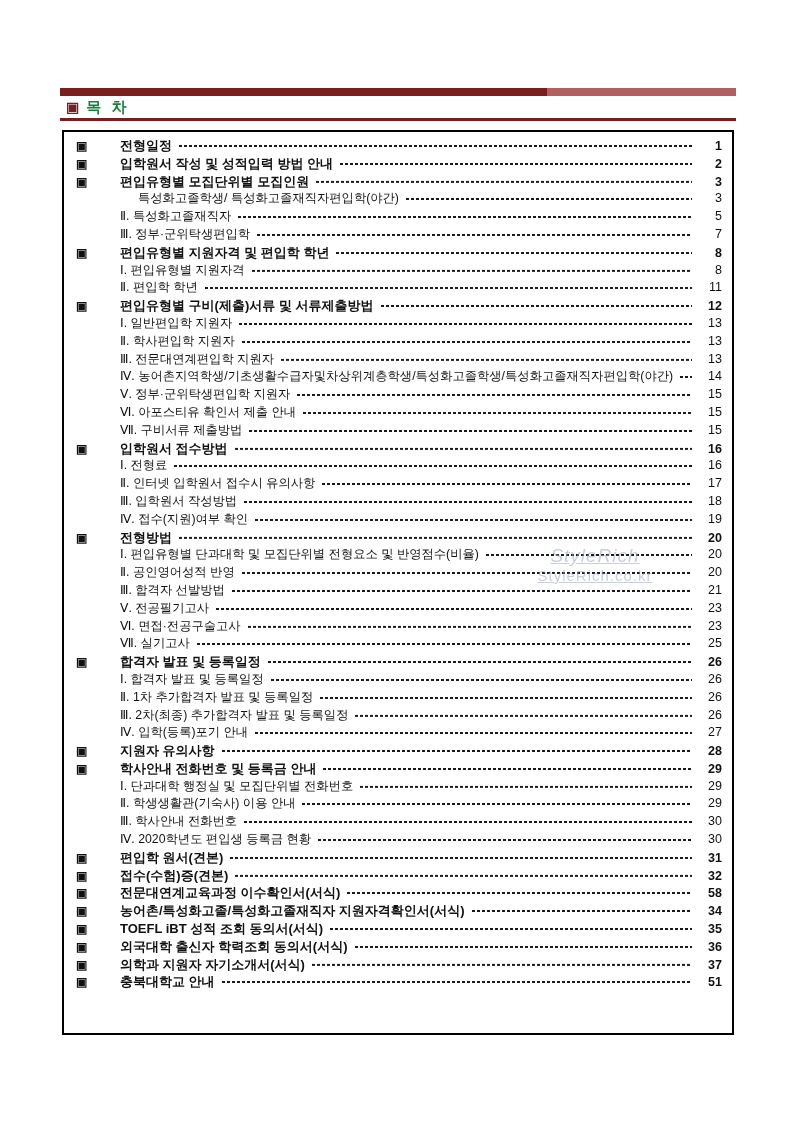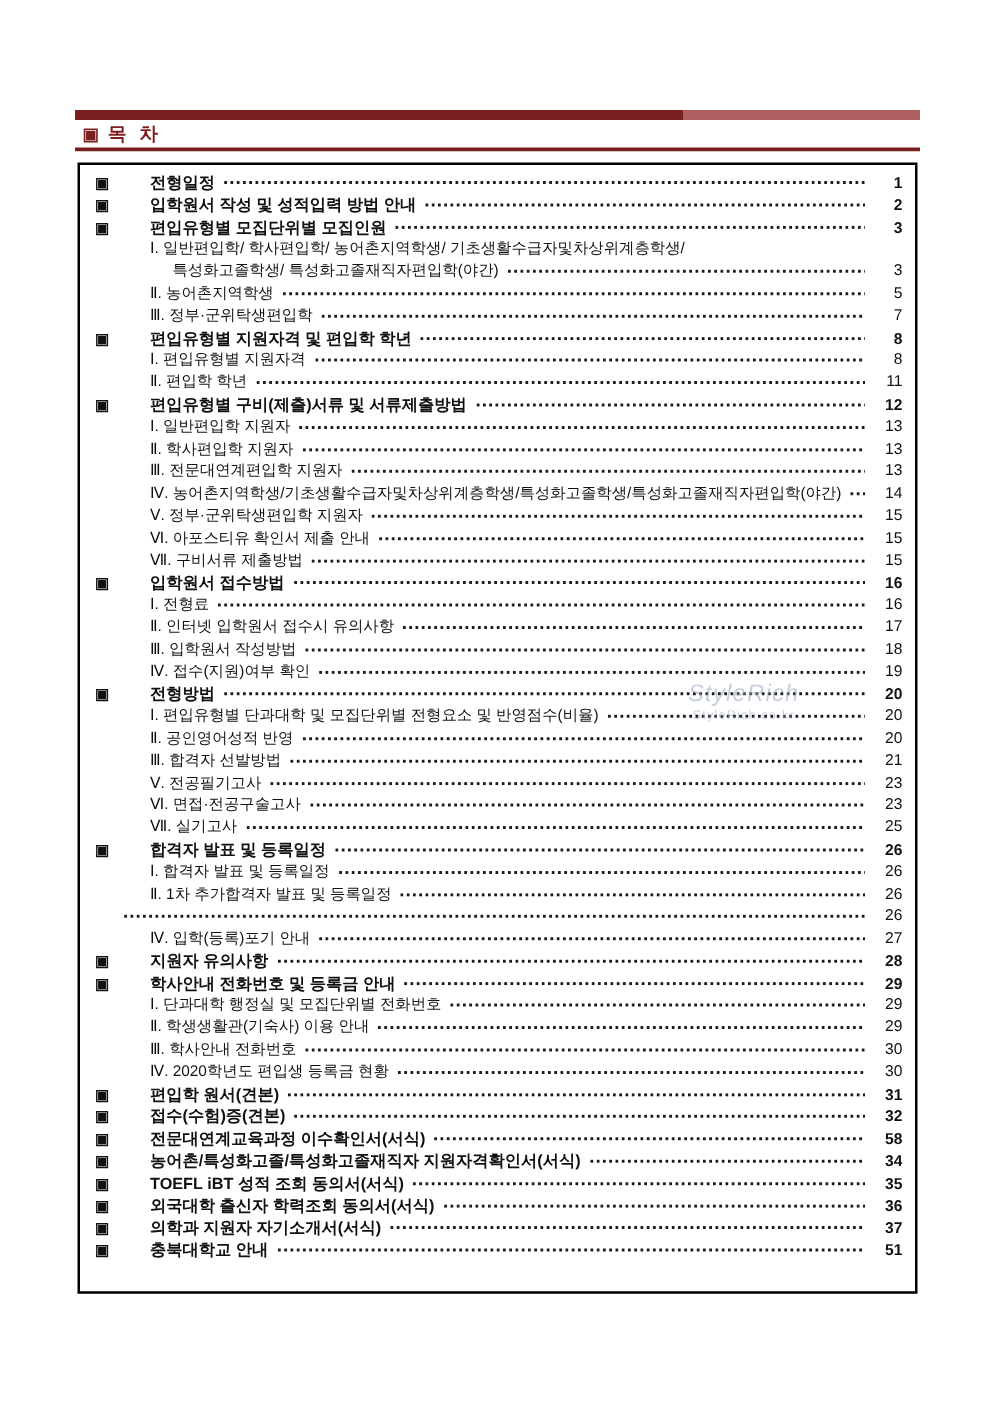--- a/index.html
+++ b/index.html
@@ -41,21 +41,21 @@
   .header-marker {
     color: #7a1f1f;
     font-weight: bold;
     font-size: 14px;
     line-height: 1;
   }
   .header-title {
     font-weight: bold;
     font-size: 15px;
     letter-spacing: 3px;
-    color: #7f1d1d;
+    color: #15803d;
   }
 
   
   .toc-box {
     position: absolute;
     left: 62px;
     top: 130px;
     width: 672px;
     height: 905px;
     border: 2px solid #000;
@@ -113,28 +113,29 @@
   
   .watermark {
     position: absolute;
     left: 505px;
     top: 545px;
     width: 180px;
     text-align: center;
     color: #9aa7c0;
     opacity: 0.55;
     pointer-events: none;
+    text-decoration: underline;
   }
   .watermark .wm-line1 {
     font-style: italic;
     font-size: 19px;
     letter-spacing: 1px;
   }
   .watermark .wm-line2 {
-    font-size: 10px;
+    font-size: 15px;
     letter-spacing: 1px;
   }
 </style>
 </head>
 <body>
 
 <div class="sheet">
 
   <div class="toc-header">
     <div class="header-topbar"></div>
@@ -156,30 +157,27 @@
         <span class="label">입학원서 작성 및 성적입력 방법 안내</span>
         <span class="leader"></span>
         <span class="page">2</span>
       </div>
       <div class="toc-row level-0">
         <span class="marker">▣</span>
         <span class="label">편입유형별 모집단위별 모집인원</span>
         <span class="leader"></span>
         <span class="page">3</span>
       </div>
-      <div class="toc-row level-1">
-        <span class="label">Ⅰ. 일반편입학/ 학사편입학/ 농어촌지역학생/ 기초생활수급자및차상위계층학생/</span>
-      </div>
       <div class="toc-row level-2">
         <span class="label">특성화고졸학생/ 특성화고졸재직자편입학(야간)</span>
         <span class="leader"></span>
         <span class="page">3</span>
       </div>
       <div class="toc-row level-1">
-        <span class="label">Ⅱ. 농어촌지역학생</span>
+        <span class="label">Ⅱ. 특성화고졸재직자</span>
         <span class="leader"></span>
         <span class="page">5</span>
       </div>
       <div class="toc-row level-1">
         <span class="label">Ⅲ. 정부·군위탁생편입학</span>
         <span class="leader"></span>
         <span class="page">7</span>
       </div>
       <div class="toc-row level-0">
         <span class="marker">▣</span>
@@ -310,20 +308,21 @@
         <span class="label">Ⅰ. 합격자 발표 및 등록일정</span>
         <span class="leader"></span>
         <span class="page">26</span>
       </div>
       <div class="toc-row level-1">
         <span class="label">Ⅱ. 1차 추가합격자 발표 및 등록일정</span>
         <span class="leader"></span>
         <span class="page">26</span>
       </div>
       <div class="toc-row level-1">
+        <span class="label">Ⅲ. 2차(최종) 추가합격자 발표 및 등록일정</span>
         <span class="leader"></span>
         <span class="page">26</span>
       </div>
       <div class="toc-row level-1">
         <span class="label">Ⅳ. 입학(등록)포기 안내</span>
         <span class="leader"></span>
         <span class="page">27</span>
       </div>
       <div class="toc-row level-0">
         <span class="marker">▣</span>

